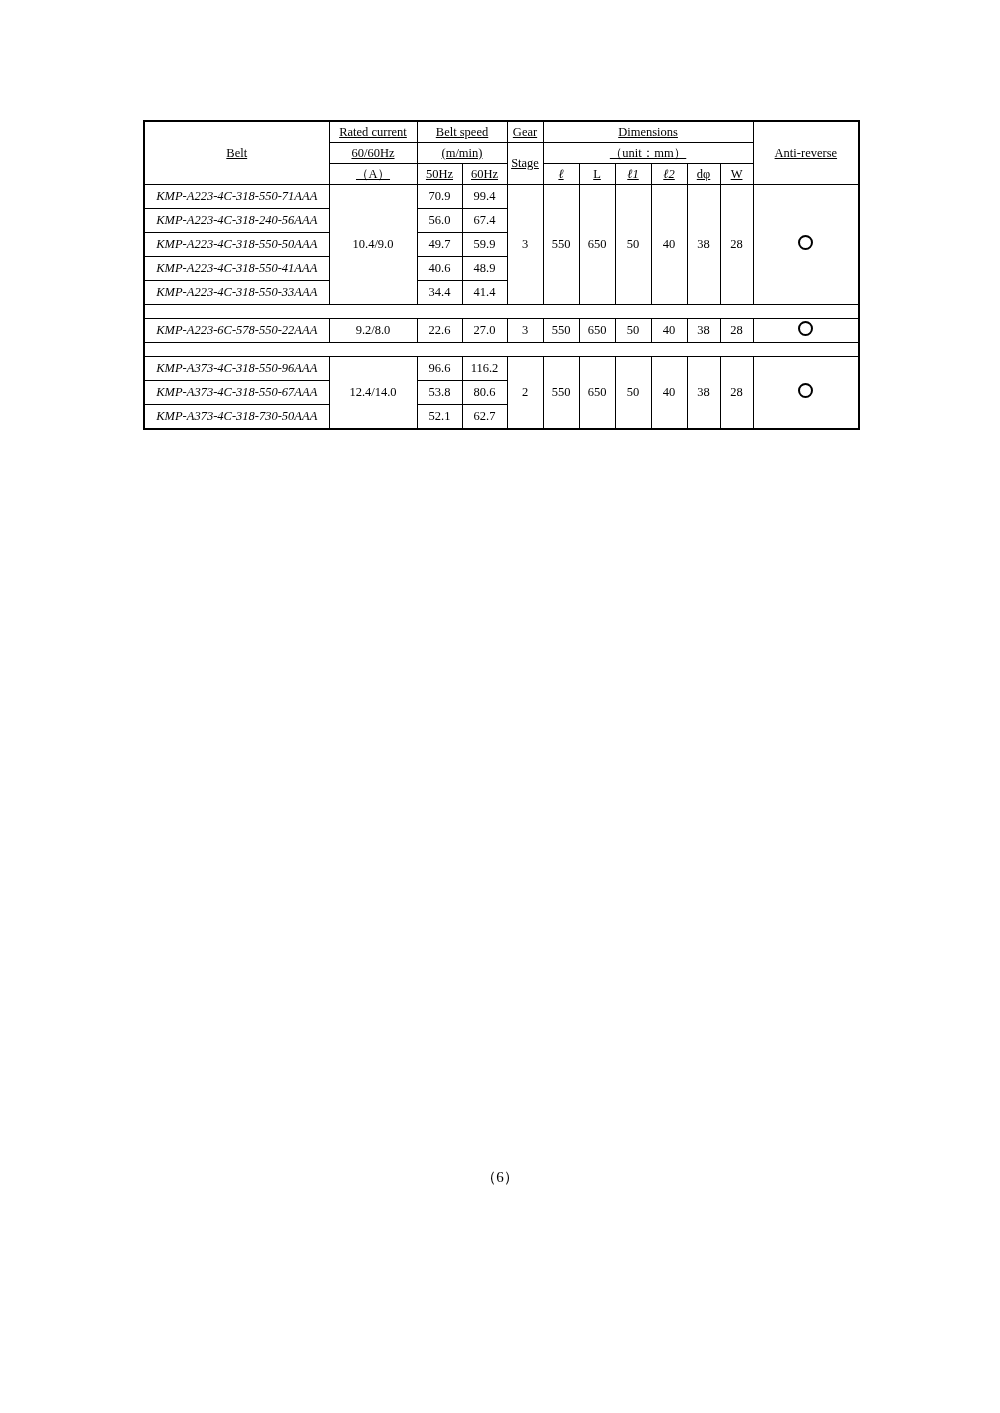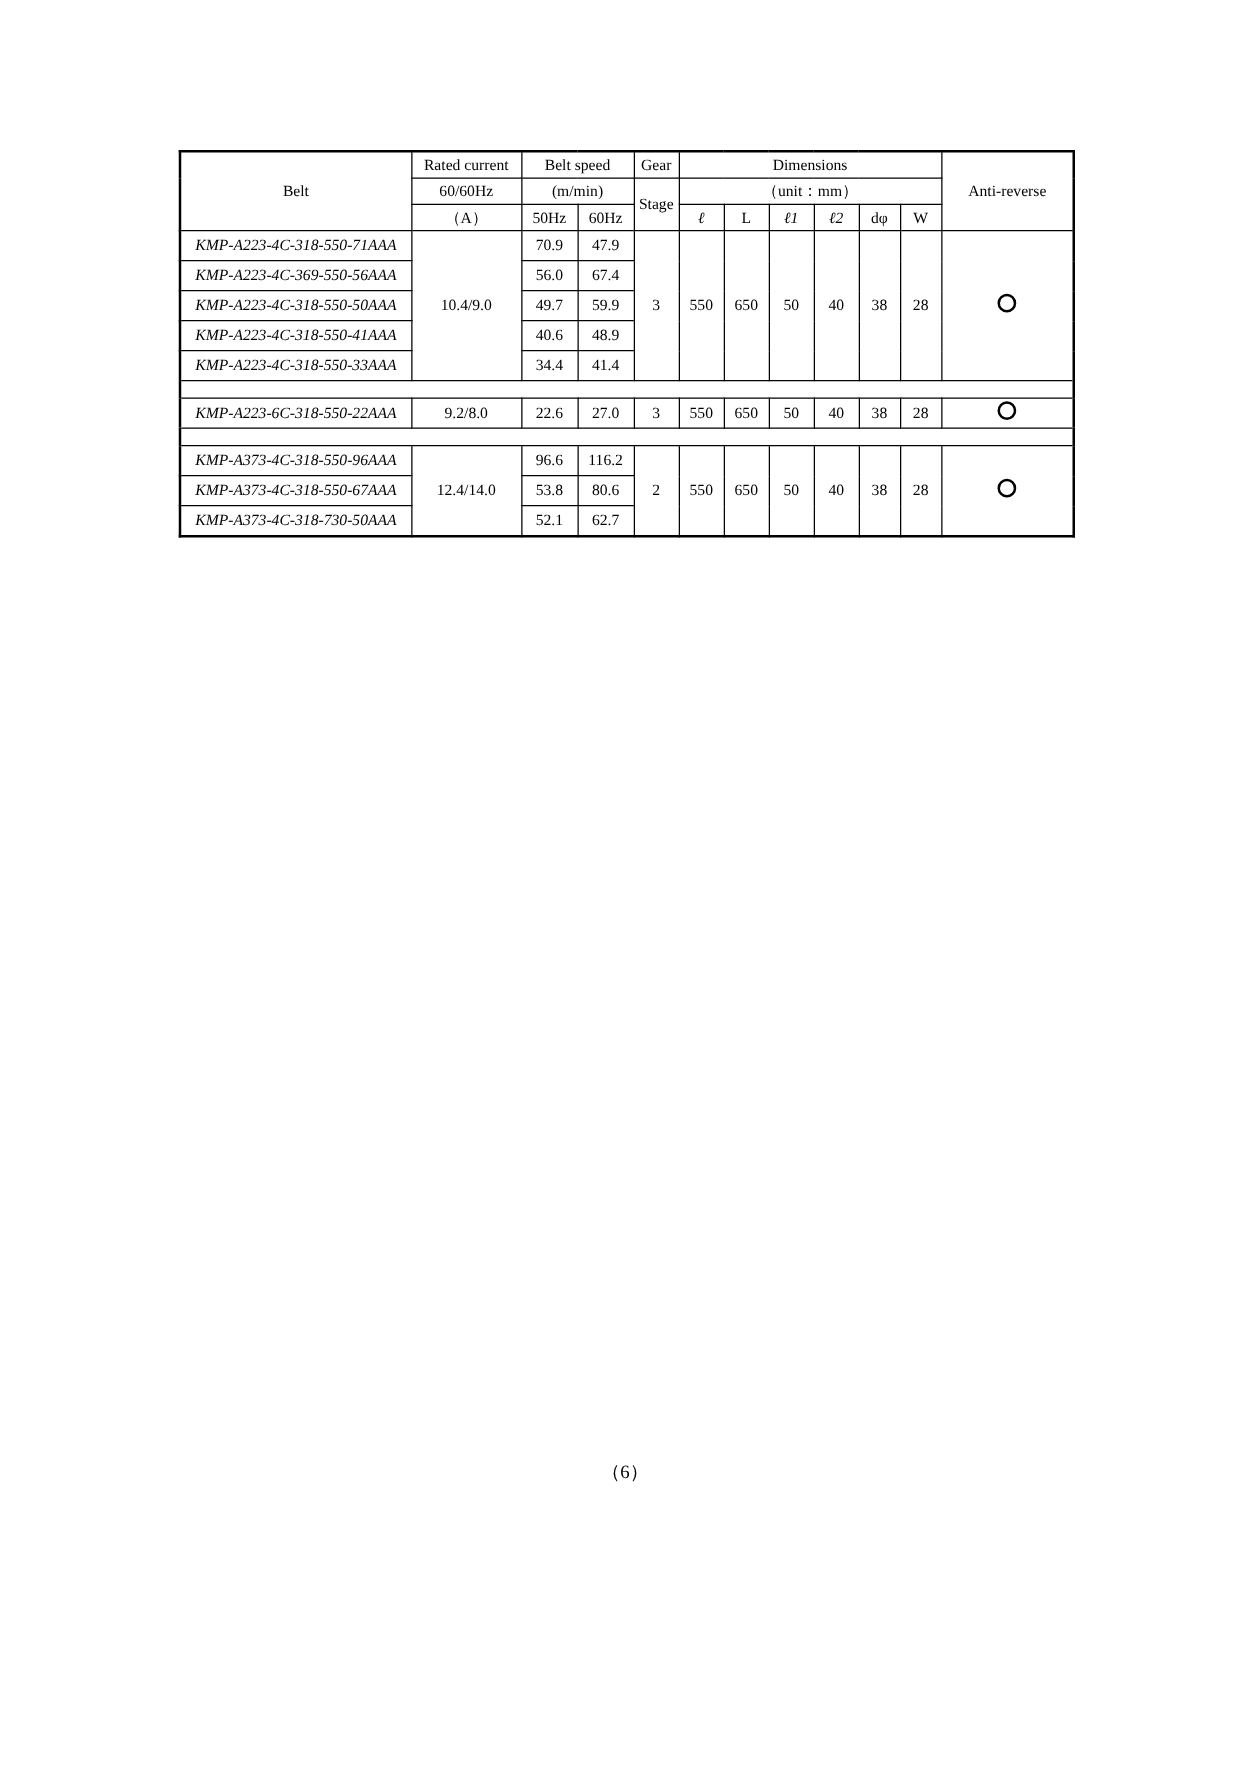--- a/index.html
+++ b/index.html
@@ -40,20 +40,21 @@
     font-weight: normal;
     font-size: 12.5px;
     line-height: 1.15;
   }
   
   table.spec {
     border: 2px solid #000000;
   }
   .hdr-row td {
     font-size: 12.5px;
+    text-decoration: underline;
   }
   .type-head {
     font-size: 17px;
   }
   .sub-head {
     font-size: 11.5px;
     height: 20px;
   }
   .dim-head {
     font-size: 13px;
@@ -151,32 +152,32 @@
           <td>dφ</td>
           <td>W</td>
         </tr>
       </thead>
       <tbody>
 
         <tr>
           <td class="typecell">KMP-A223-4C-318-550-71AAA</td>
           <td rowspan="5" class="num">10.4/9.0</td>
           <td class="num">70.9</td>
-          <td class="num">47.9</td>
+          <td class="num">99.4</td>
           <td rowspan="5" class="num">3</td>
           <td rowspan="5" class="num">550</td>
           <td rowspan="5" class="num">650</td>
           <td rowspan="5" class="num">50</td>
           <td rowspan="5" class="num">40</td>
           <td rowspan="5" class="num">38</td>
           <td rowspan="5" class="num">28</td>
           <td rowspan="5"><span class="circle"></span></td>
         </tr>
         <tr>
-          <td class="typecell">KMP-A223-4C-369-550-56AAA</td>
+          <td class="typecell">KMP-A223-4C-318-240-56AAA</td>
           <td class="num">56.0</td>
           <td class="num">67.4</td>
         </tr>
         <tr>
           <td class="typecell">KMP-A223-4C-318-550-50AAA</td>
           <td class="num">49.7</td>
           <td class="num">59.9</td>
         </tr>
         <tr>
           <td class="typecell">KMP-A223-4C-318-550-41AAA</td>
@@ -187,21 +188,21 @@
           <td class="typecell">KMP-A223-4C-318-550-33AAA</td>
           <td class="num">34.4</td>
           <td class="num">41.4</td>
         </tr>
 
         <tr class="spacer">
           <td colspan="12"></td>
         </tr>
 
         <tr class="thickline">
-          <td class="typecell">KMP-A223-6C-318-550-22AAA</td>
+          <td class="typecell">KMP-A223-6C-578-550-22AAA</td>
           <td class="num">9.2/8.0</td>
           <td class="num">22.6</td>
           <td class="num">27.0</td>
           <td class="num">3</td>
           <td class="num">550</td>
           <td class="num">650</td>
           <td class="num">50</td>
           <td class="num">40</td>
           <td class="num">38</td>
           <td class="num">28</td>

